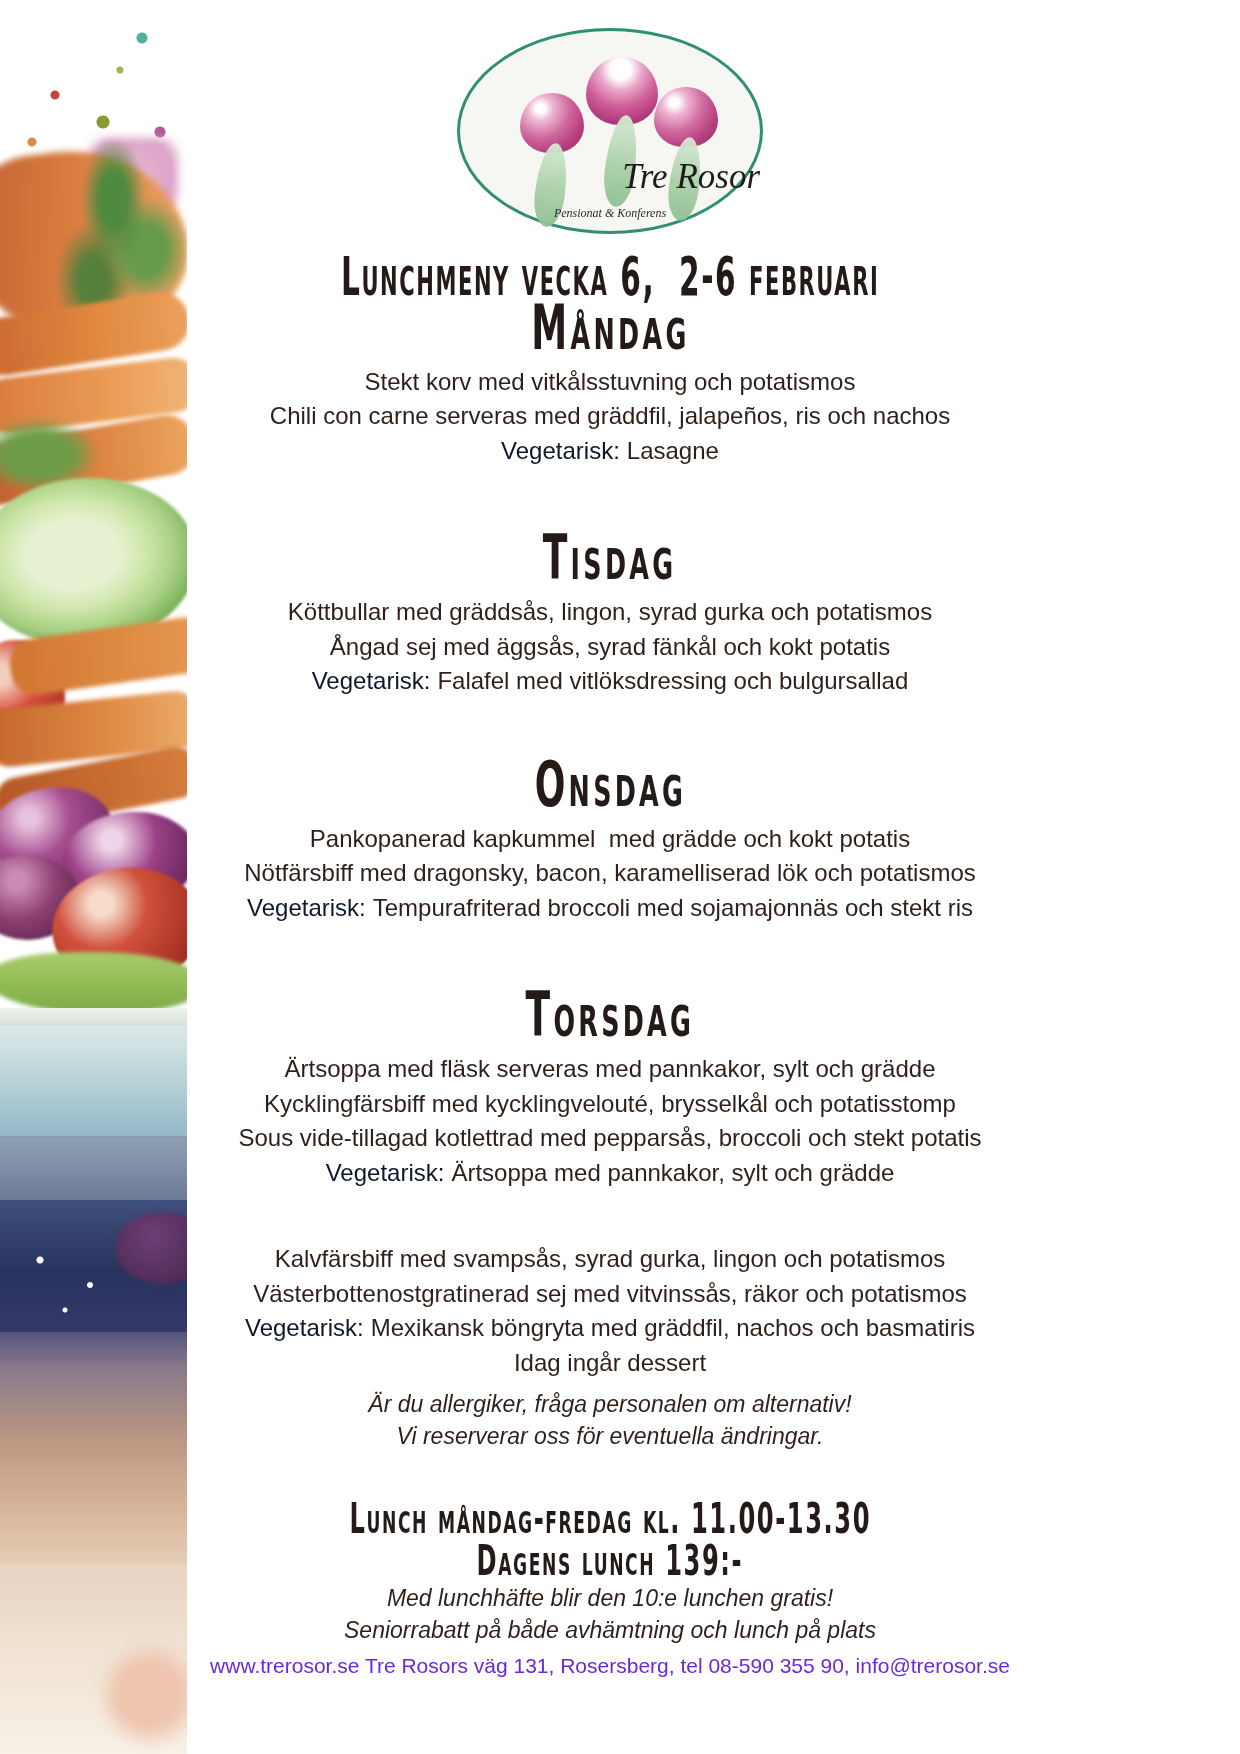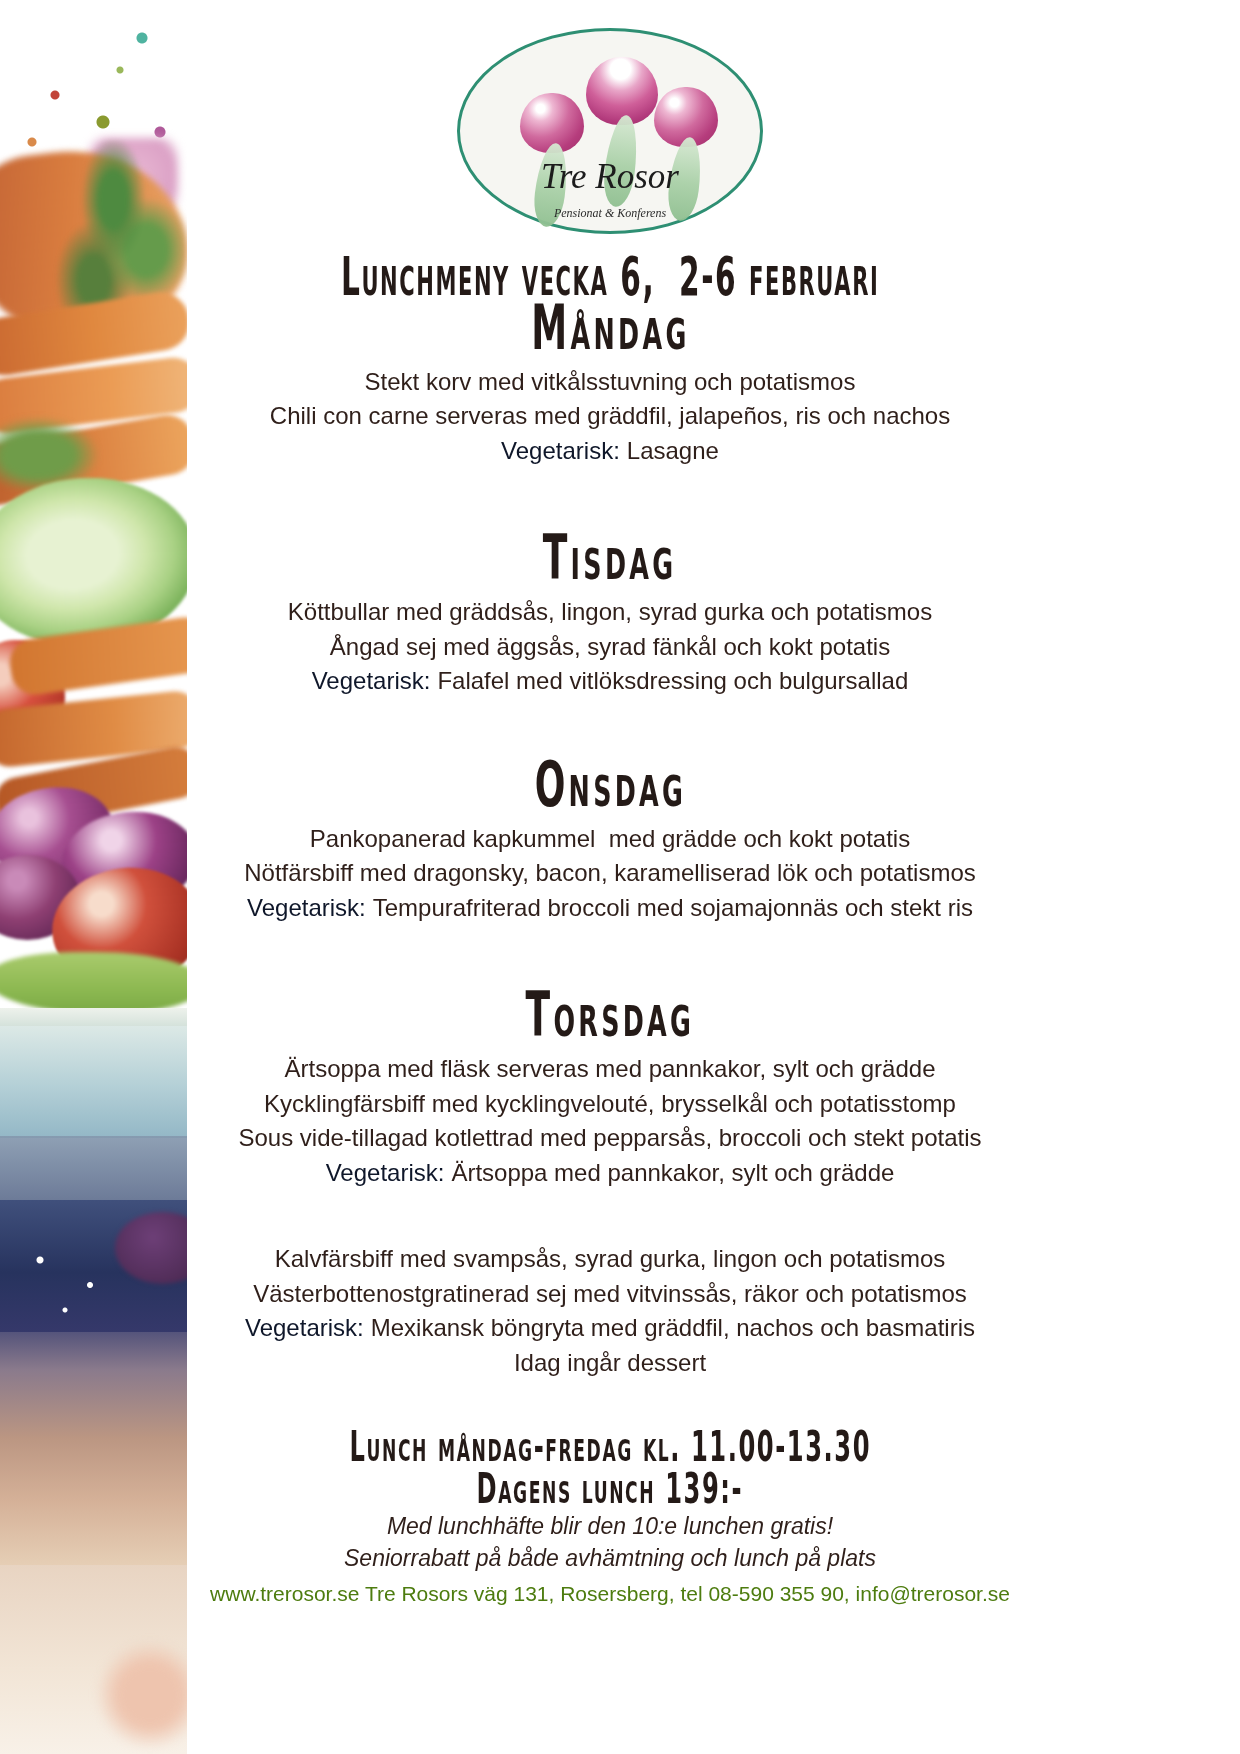--- a/index.html
+++ b/index.html
@@ -82,21 +82,21 @@
     background:radial-gradient(circle at 32% 26%, #ffffff 0 7%, #eeb7d2 20%, #d06a9e 46%, #b63d7d 72%, #9c2f68 100%); }
   .rose.mid .bud { width:72px; height:68px;
     background:radial-gradient(circle at 48% 18%, #ffffff 0 15%, #e8a6c8 32%, #cf5f99 55%, #b23a7c 78%, #96265f 100%); }
   .leafs { position:absolute; top:50px; left:16px; width:30px; height:84px;
     background:linear-gradient(180deg, #d7e9d3, #a9d0a7 55%, #8fbf90);
     border-radius:50% 50% 50% 50% / 62% 62% 38% 38%; transform:rotate(7deg); opacity:.95; }
   .rose.r1 { left:60px; top:62px; }
   .rose.mid { left:126px; top:26px; }
   .rose.mid .leafs { top:58px; left:20px; height:92px; }
   .rose.r3 { left:194px; top:56px; }
-  .logo-name { position:absolute; bottom:34px; left:0; width:100%; text-align:center;
+  .logo-name { position:absolute; bottom:34px; left:0; width:100%; text-align:right;
     font-family:"Liberation Serif", serif; font-style:italic; font-size:35px; color:#1c1c1c; }
   .logo-sub { position:absolute; bottom:10px; left:0; width:100%; text-align:center;
     font-family:"Liberation Serif", serif; font-style:italic; font-size:12px; color:#2a2a2a; }
 
   
   .disp {
     display:inline-block;
     font-family:"DejaVu Sans", sans-serif;
     font-weight:700;
     font-variant:small-caps;
@@ -118,21 +118,21 @@
   .sec-fredag  { margin-top:52px; }
   .dish { font-size:24px; line-height:34.5px; white-space:pre-wrap; color:#2f1f1a; }
   .veg-label { color:#0f172a; margin-right:7px; }
 
   .notes { margin-top:8px; }
   .note { font-style:italic; font-size:23px; line-height:32px; color:#2f1f1a; }
 
   .footer-display { line-height:1.35; }
   .footer-display .disp { font-size:31px; letter-spacing:2px; transform:scale(0.78, 1.38); }
   .footer-block { margin-top:46px; }
-  .contact { font-size:21px; line-height:28px; margin-top:6px; color:#4d7c0f; }
+  .contact { font-size:21px; line-height:28px; margin-top:6px; color:#6d28d9; }
 </style>
 </head>
 <body>
 
 <div class="page">
 
   <div class="art">
     <div class="spl"></div>
     <div class="pinkblob"></div>
     <div class="orangetop"></div>
@@ -213,20 +213,24 @@
       <p class="dish"><span class="veg-label">Vegetarisk:</span><span>Ärtsoppa med pannkakor, sylt och grädde</span></p>
     </section>
 
     <section class="day-section sec-fredag">
       <p class="dish">Kalvfärsbiff med svampsås, syrad gurka, lingon och potatismos</p>
       <p class="dish">Västerbottenostgratinerad sej med vitvinssås, räkor och potatismos</p>
       <p class="dish"><span class="veg-label">Vegetarisk:</span><span>Mexikansk böngryta med gräddfil, nachos och basmatiris</span></p>
       <p class="dish">Idag ingår dessert</p>
     </section>
 
+    <div class="notes">
+      <p class="note">Är du allergiker, fråga personalen om alternativ!</p>
+      <p class="note">Vi reserverar oss för eventuella ändringar.</p>
+    </div>
 
     <div class="footer-block">
       <div class="footer-display"><span class="disp">Lunch måndag-fredag kl. 11.00-13.30</span></div>
       <div class="footer-display"><span class="disp">Dagens lunch 139:-</span></div>
       <p class="note">Med lunchhäfte blir den 10:e lunchen gratis!</p>
       <p class="note">Seniorrabatt på både avhämtning och lunch på plats</p>
       <p class="contact">www.trerosor.se Tre Rosors väg 131, Rosersberg, tel 08-590 355 90, info@trerosor.se</p>
     </div>
 
   </div>

